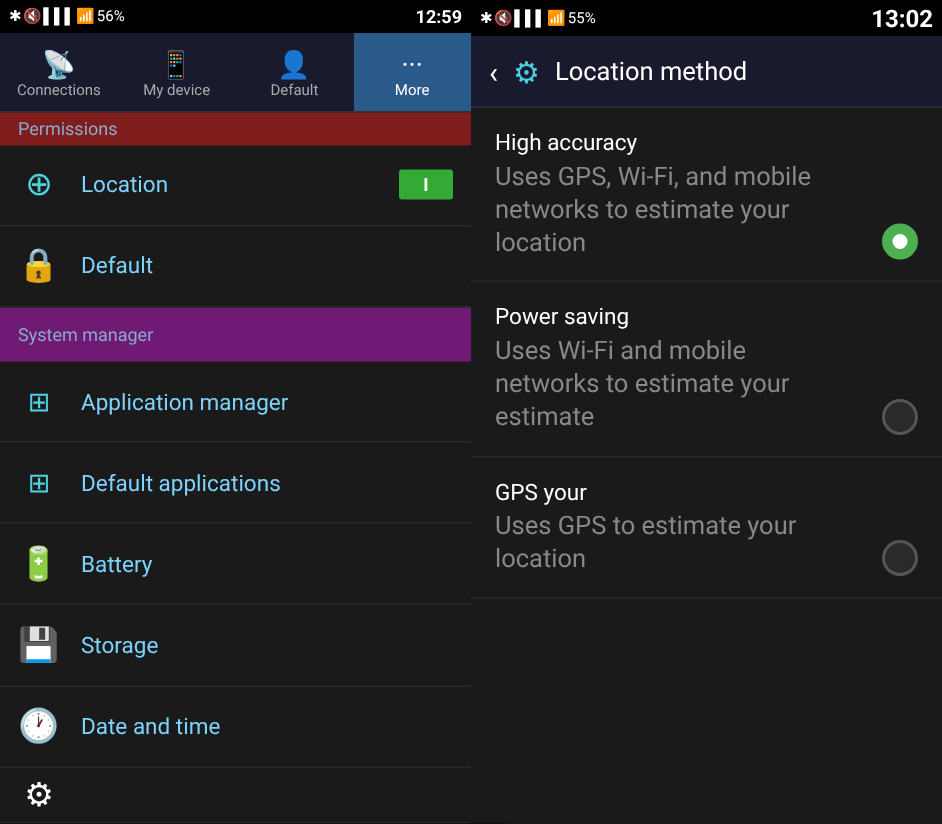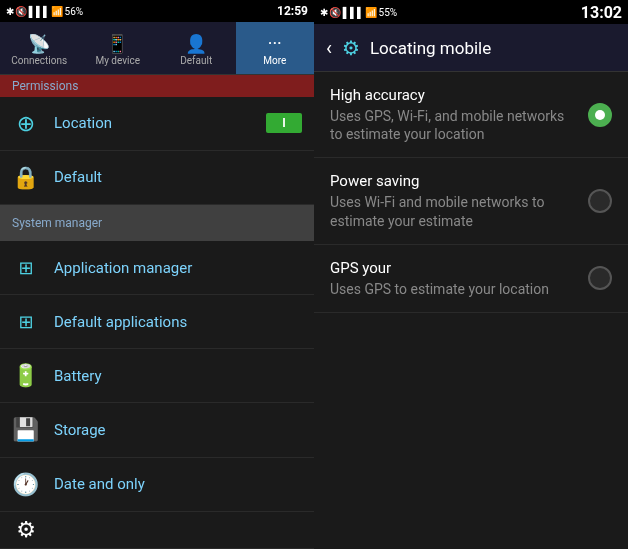--- a/index.html
+++ b/index.html
@@ -103,21 +103,21 @@
       height: 20px;
       background: #33aa33;
       border-radius: 2px;
       margin: 0 auto;
       display: flex;
       align-items: center;
       justify-content: center;
     }
 
     .system-manager-header {
-      background: #404040;
+      background: #701a75;
       padding: 11px 12px;
       font-size: 12px;
       color: #88aacc;
     }
 
     
     .right-panel {
       width: 314px;
       height: 549px;
       background: #1a1a1a;
@@ -157,35 +157,35 @@
       color: #4dd0e1;
     }
     .action-bar .title {
       font-size: 17px;
       color: #fff;
       font-weight: normal;
     }
 
     .option-item {
       display: flex;
-      align-items: center;
+      align-items: flex-end;
       padding: 14px 16px;
       border-bottom: 1px solid #2a2a2a;
       justify-content: space-between;
       cursor: pointer;
       gap: 21px;
     }
     .option-item .option-text { flex: 1; }
     .option-item .option-title {
       font-size: 15px;
       color: #fff;
       margin-bottom: 3px;
     }
     .option-item .option-desc {
-      font-size: 14px;
+      font-size: 17px;
       color: #888;
       line-height: 1.3;
     }
 
     .radio-btn {
       width: 24px;
       height: 24px;
       border-radius: 50%;
       border: 2px solid #555;
       background: #2a2a2a;
@@ -278,21 +278,21 @@
     <span class="item-text">Battery</span>
   </div>
 
   <div class="menu-item">
     <span class="item-icon">💾</span>
     <span class="item-text">Storage</span>
   </div>
 
   <div class="menu-item">
     <span class="item-icon">🕐</span>
-    <span class="item-text">Date and only</span>
+    <span class="item-text">Date and time</span>
   </div>
 
   <div class="menu-item" style="height:40px; overflow:hidden;">
     <span class="item-icon">⚙</span>
   </div>
 
 </div>
 
 <div class="right-panel">
 
@@ -303,21 +303,21 @@
       <span>▌▌▌</span>
       <span>📶</span>
       <span>55%</span>
     </div>
     <div class="time">13:02</div>
   </div>
 
   <div class="action-bar">
     <span class="back-icon">‹</span>
     <span class="gear-icon">⚙</span>
-    <span class="title">Locating mobile</span>
+    <span class="title">Location method</span>
   </div>
 
   <div class="option-item">
     <div class="option-text">
       <div class="option-title">High accuracy</div>
       <div class="option-desc">Uses GPS, Wi-Fi, and mobile networks to estimate your location</div>
     </div>
     <div class="radio-btn selected"></div>
   </div>
 

